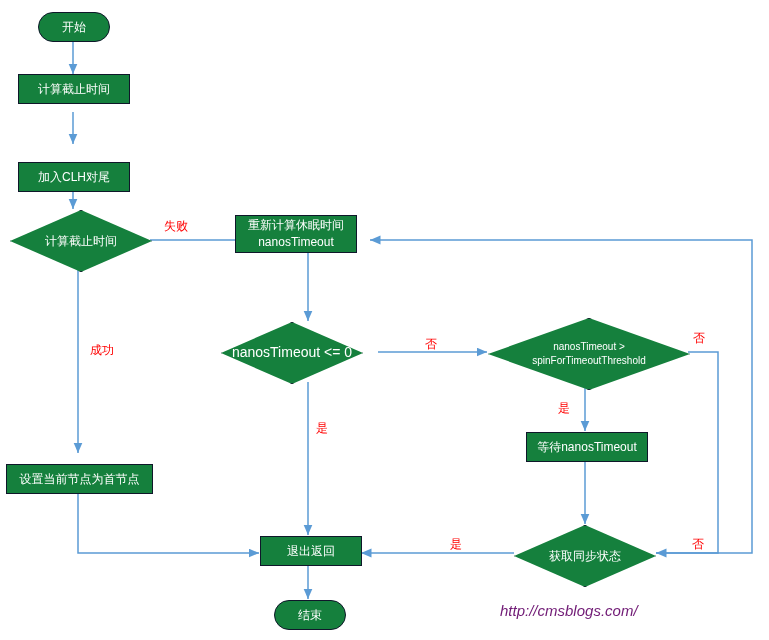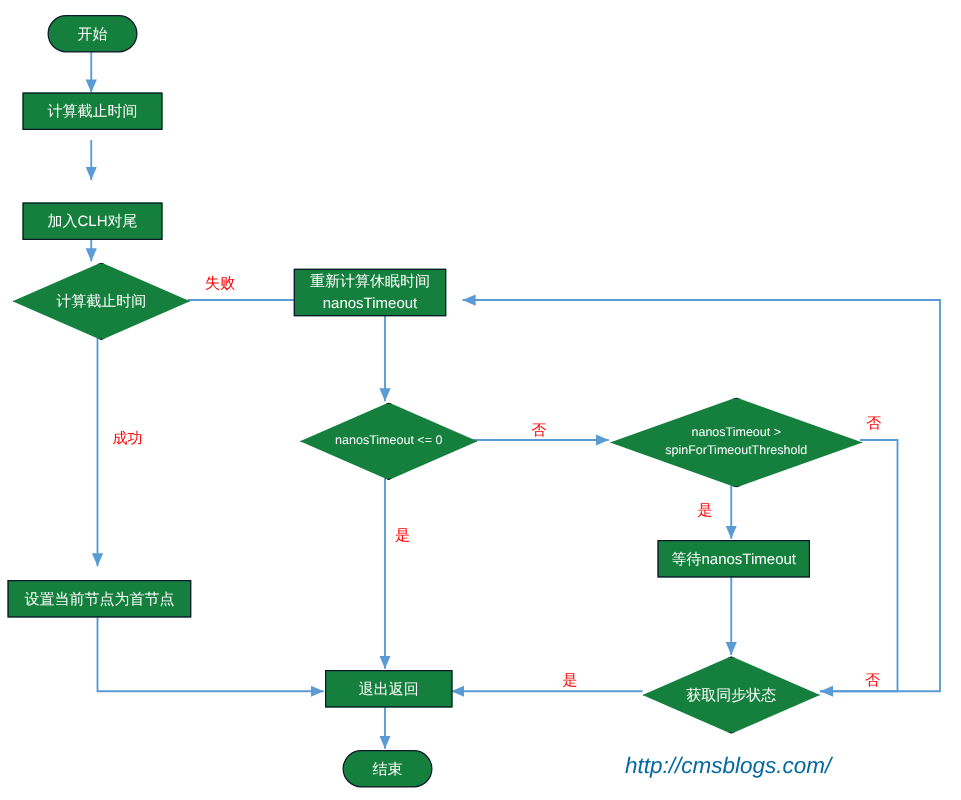--- a/index.html
+++ b/index.html
@@ -4,21 +4,21 @@
 <style>
 body{margin:0;font-family:"Microsoft YaHei",Arial,sans-serif;font-size:12px;background:#fff;width:769px;height:640px;position:relative}
 svg{position:absolute;top:0;left:0}
 .box{position:absolute;background:#15803d;border:1px solid #0f172a;color:#fff;text-align:center;display:flex;align-items:center;justify-content:center;flex-direction:column;line-height:1.4}
 .term{border-radius:18px;width:70px;height:28px}
 .proc{width:120px;height:36px}
 .proc2{width:100px;height:28px}
 .dia{width:140px;height:60px;clip-path:polygon(50% 0,100% 50%,50% 100%,0 50%)}
 .dia2{width:200px;height:70px;clip-path:polygon(50% 0,100% 50%,50% 100%,0 50%)}
 .lbl{position:absolute;color:#ff0000;font-size:12px}
-.wm{position:absolute;color:#0369a1;font-size:18px;font-style:italic}
+.wm{position:absolute;color:#701a75;font-size:15px;font-style:italic}
 </style>
 </head>
 <body>
 
 <svg width="769" height="640">
 <defs>
       <marker id="ah" markerWidth="8" markerHeight="8" refX="7" refY="3" orient="auto">
         <path d="M0,0 L7,3 L0,6 Z" fill="#5b9bd5"></path>
       </marker>
     </defs>
@@ -50,21 +50,21 @@
 <div class="box proc2" style="left:18px;top:162px;width:110px">
     <span>加入CLH对尾</span>
   </div>
 <div class="box dia" style="left:10px;top:210px">
     <span>计算截止时间</span>
   </div>
 <div class="box proc" style="left:235px;top:215px">
     <span>重新计算休眠时间</span>
     <span>nanosTimeout</span>
   </div>
-<div class="box dia" style="left:240px;top:322px;font-size:10px">
+<div class="box dia" style="left:221px;top:322px;font-size:14px">
     <span>nanosTimeout &lt;= 0</span>
   </div>
 <div class="box dia2" style="left:488px;top:318px;font-size:10px">
     <span>nanosTimeout  &gt;</span>
     <span>spinForTimeoutThreshold</span>
   </div>
 <div class="box proc2" style="left:526px;top:432px;width:120px">
     <span>等待nanosTimeout</span>
   </div>
 <div class="box dia" style="left:514px;top:525px">

